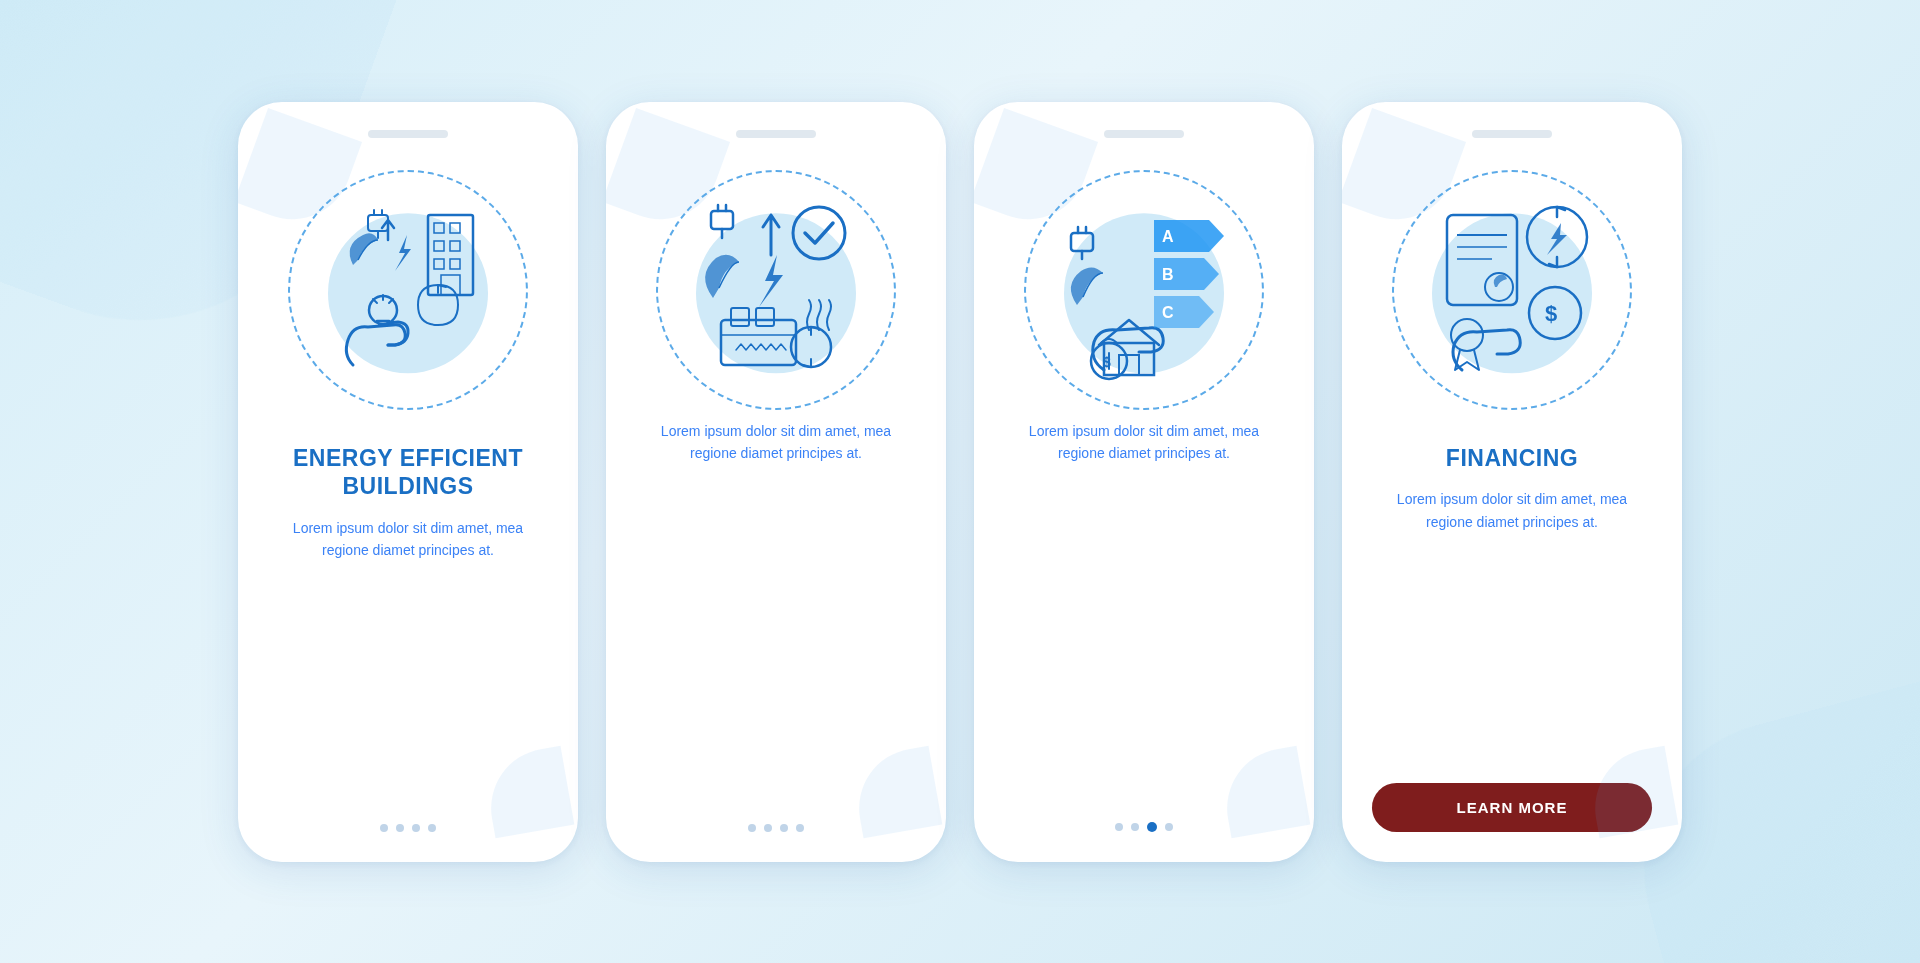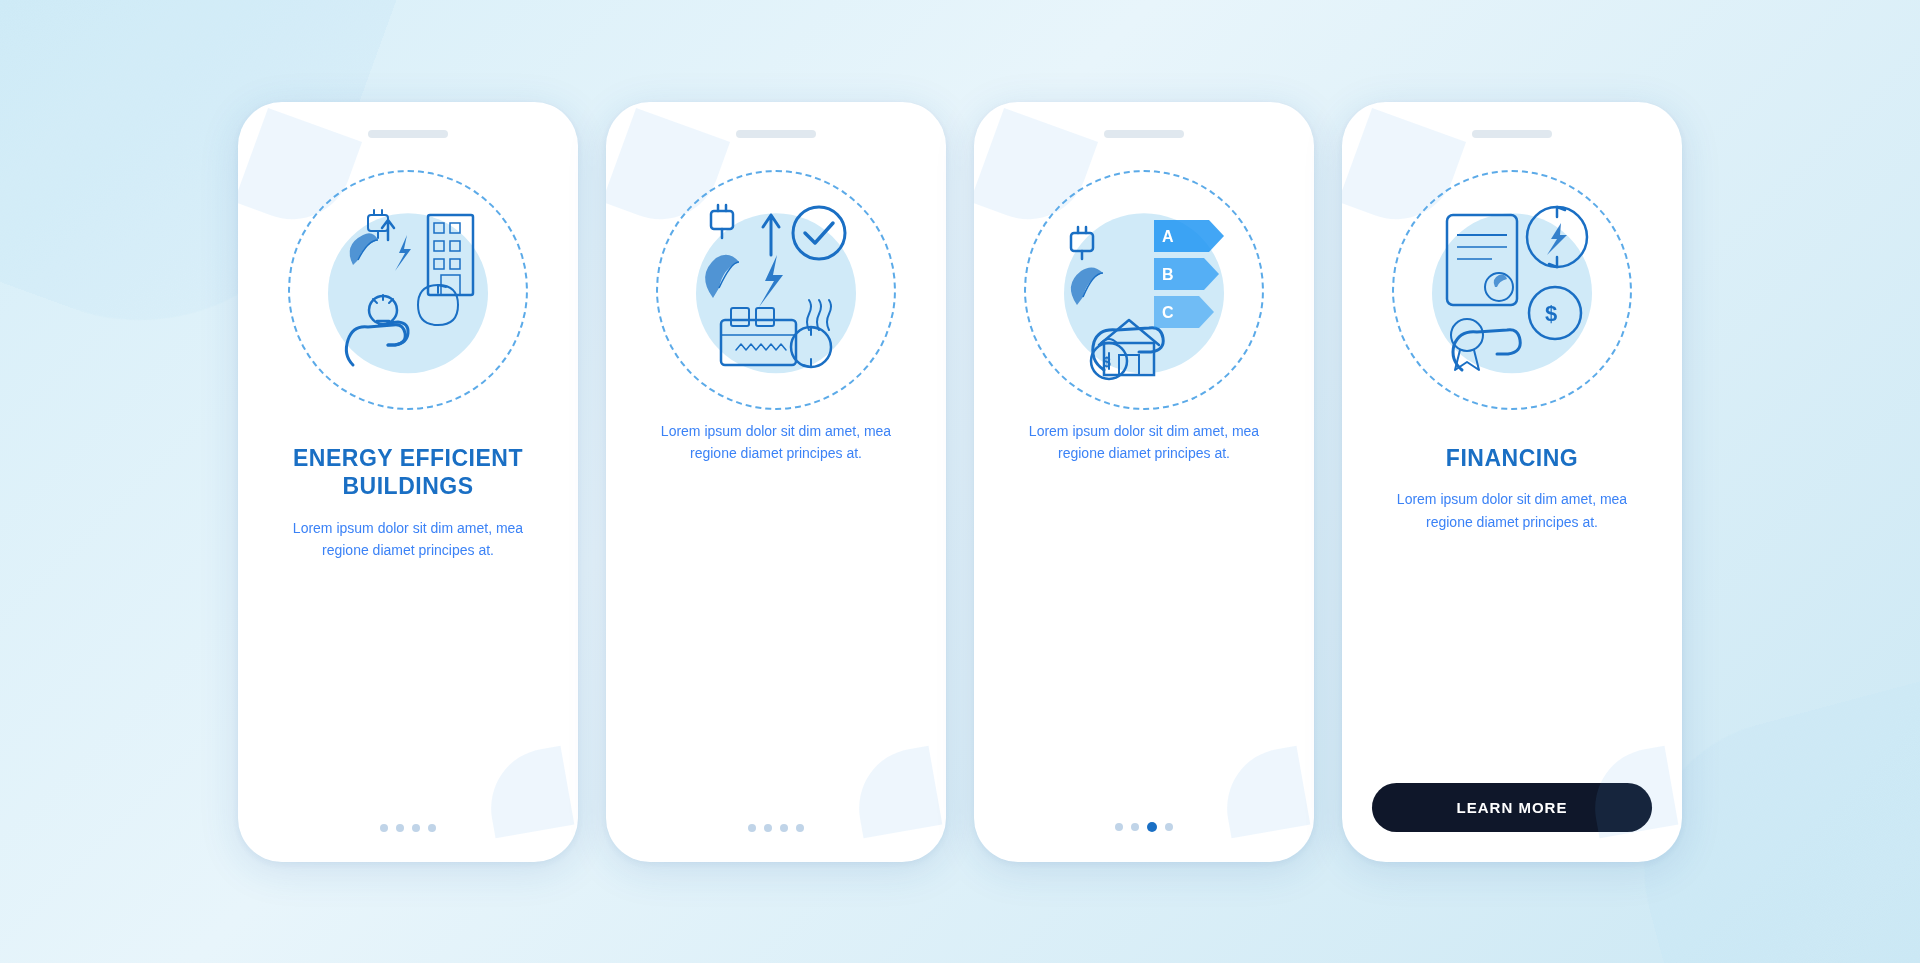--- a/index.html
+++ b/index.html
@@ -126,21 +126,21 @@
     }
 
     .dot.active {
       background: #1a6fc4;
       width: 10px;
       height: 10px;
     }
 
     .learn-more-btn {
       margin-top: 18px;
-      background: #0f172a;
+      background: #7f1d1d;
       color: #fff;
       border: none;
       border-radius: 30px;
       padding: 16px 52px;
       font-size: 15px;
       font-weight: 700;
       letter-spacing: 1px;
       cursor: pointer;
       text-transform: uppercase;
       flex-shrink: 0;

